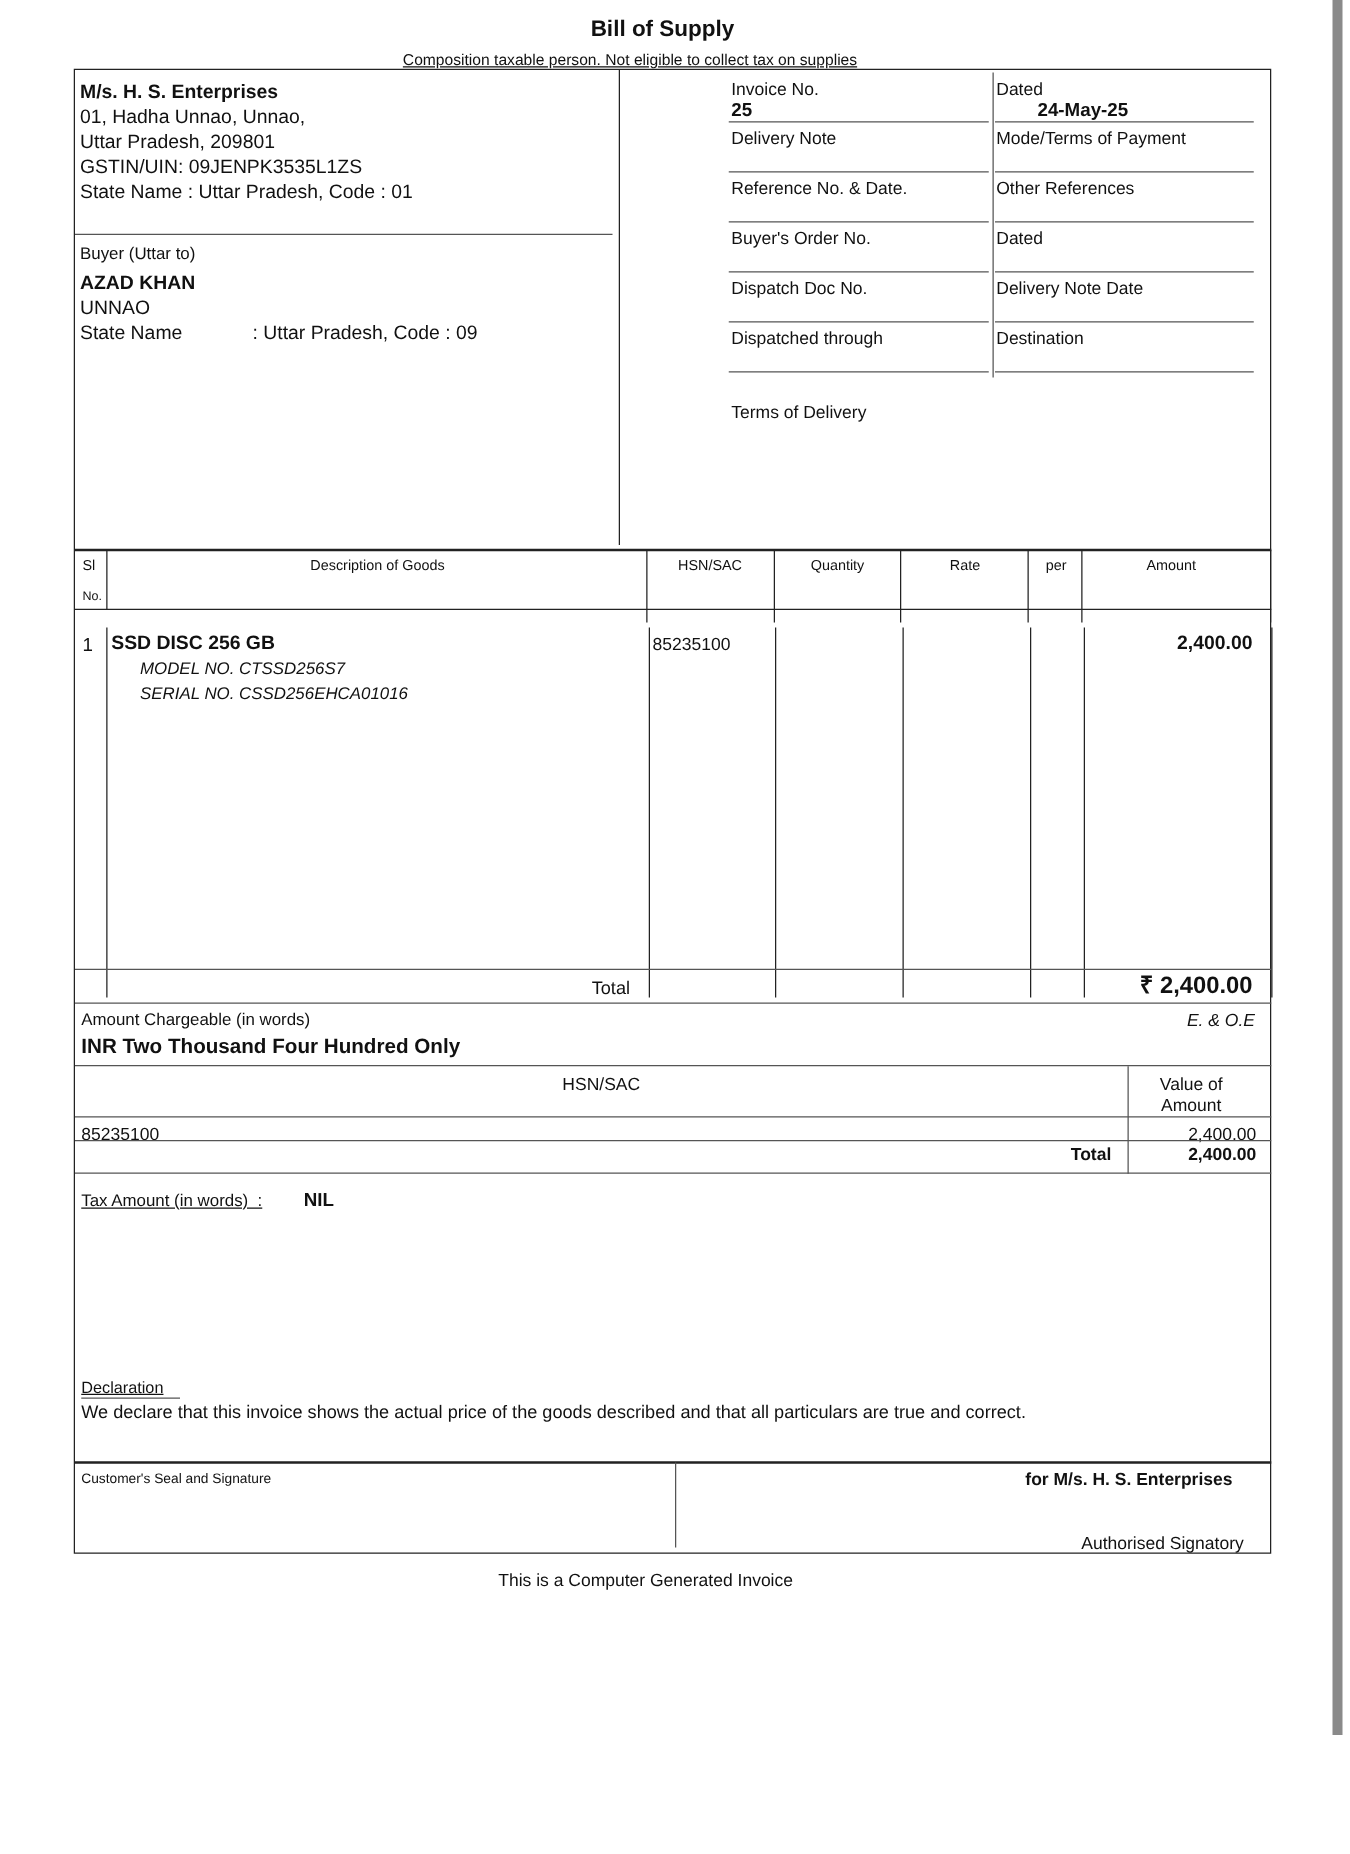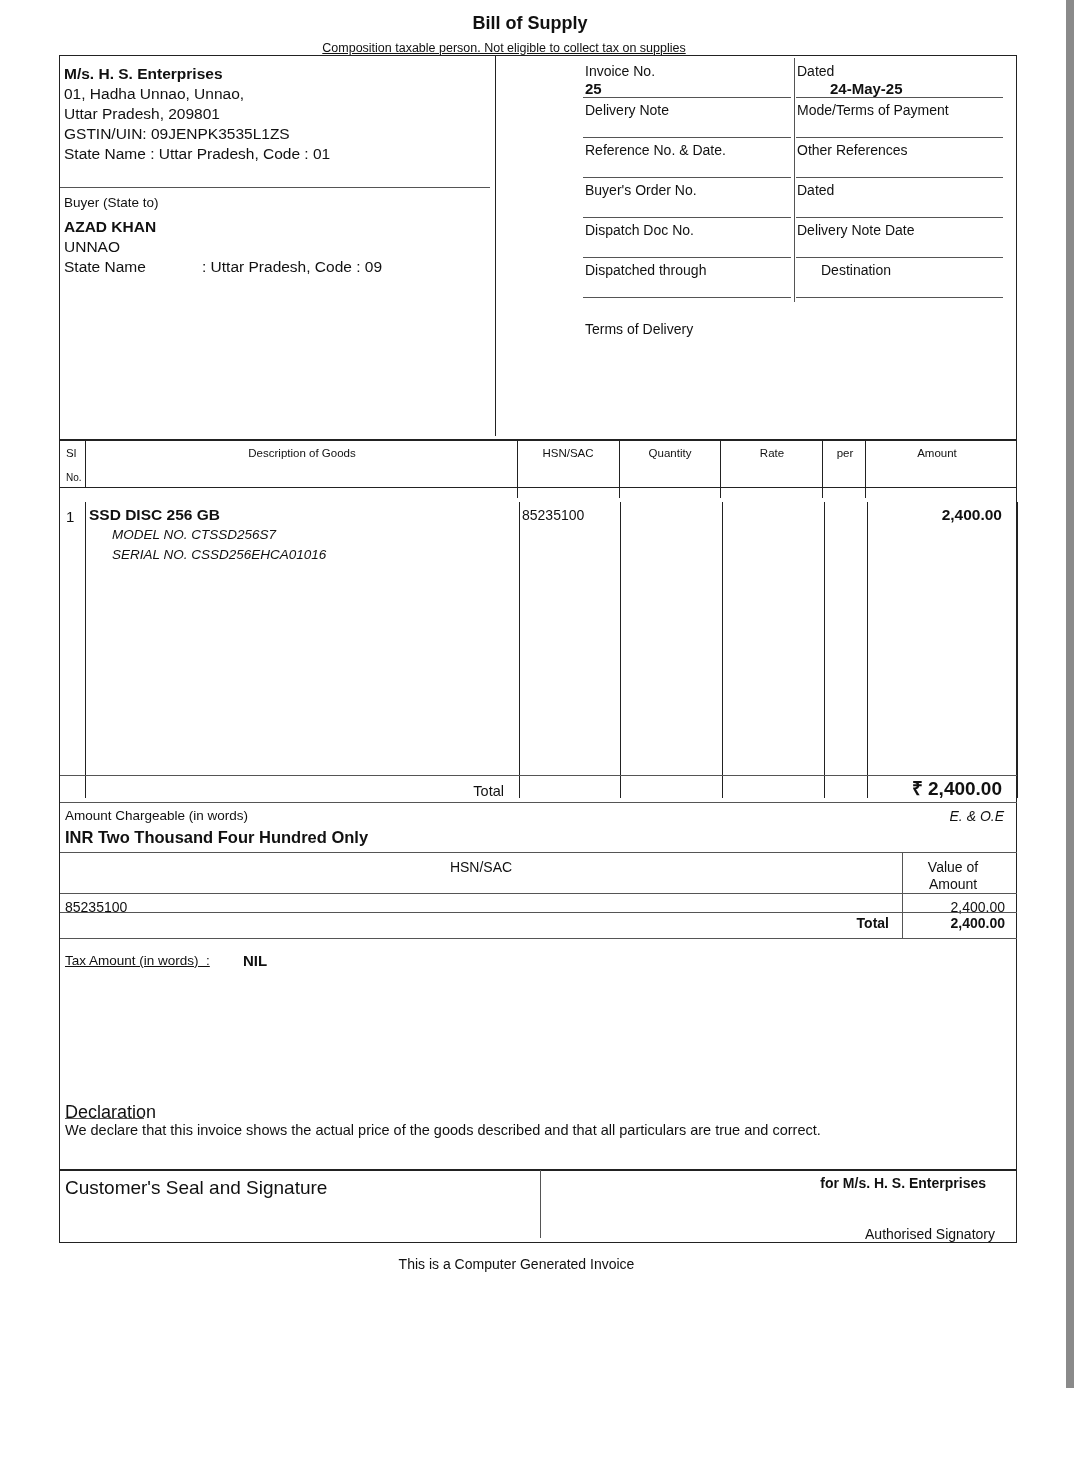--- a/index.html
+++ b/index.html
@@ -26,21 +26,21 @@
 <div>
   <div class="t b" style="left:64px;top:66px;font-size:15.5px;">M/s. H. S. Enterprises</div>
   <div class="t" style="left:64px;top:86px;font-size:15.5px;">01, Hadha Unnao, Unnao,</div>
   <div class="t" style="left:64px;top:106px;font-size:15.5px;">Uttar Pradesh, 209801</div>
   <div class="t" style="left:64px;top:126px;font-size:15.5px;">GSTIN/UIN: 09JENPK3535L1ZS</div>
   <div class="t" style="left:64px;top:146px;font-size:15.5px;">State Name :  Uttar Pradesh, Code : 01</div>
 </div>
 <div class="hlg" style="left:60px;top:187px;width:430px;"></div>
 
 <div>
-  <div class="t" style="left:64px;top:196px;font-size:13.5px;">Buyer (State to)</div>
+  <div class="t" style="left:64px;top:196px;font-size:13.5px;">Buyer (Uttar to)</div>
   <div class="t b" style="left:64px;top:219px;font-size:15.5px;">AZAD KHAN</div>
   <div class="t" style="left:64px;top:239px;font-size:15.5px;">UNNAO</div>
   <div class="t" style="left:64px;top:259px;font-size:15.5px;">State Name</div>
   <div class="t" style="left:202px;top:259px;font-size:15.5px;">: Uttar Pradesh, Code : 09</div>
 </div>
 
 <div class="vl" style="left:495px;top:56px;height:380px;"></div>
 
 <div>
   <div class="vlg" style="left:794px;top:58px;height:244px;"></div>
@@ -66,21 +66,21 @@
   <div class="t" style="left:797px;top:183px;font-size:14px;">Dated</div>
   <div class="hlg" style="left:583px;top:217px;width:208px;"></div>
   <div class="hlg" style="left:796px;top:217px;width:207px;"></div>
 
   <div class="t" style="left:585px;top:223px;font-size:14px;">Dispatch Doc No.</div>
   <div class="t" style="left:797px;top:223px;font-size:14px;">Delivery Note Date</div>
   <div class="hlg" style="left:583px;top:257px;width:208px;"></div>
   <div class="hlg" style="left:796px;top:257px;width:207px;"></div>
 
   <div class="t" style="left:585px;top:263px;font-size:14px;">Dispatched through</div>
-  <div class="t" style="left:797px;top:263px;font-size:14px;margin-left:24px;">Destination</div>
+  <div class="t" style="left:797px;top:263px;font-size:14px;">Destination</div>
   <div class="hlg" style="left:583px;top:297px;width:208px;"></div>
   <div class="hlg" style="left:796px;top:297px;width:207px;"></div>
 
   <div class="t" style="left:585px;top:309px;font-size:14px;margin-top:13px;">Terms of Delivery</div>
 </div>
 
 <div>
   <div class="hl" style="left:60px;top:439px;width:957px;border-top-width:2px;"></div>
 
   <div class="t" style="left:66px;top:448px;font-size:11.5px;">Sl</div>
@@ -145,28 +145,28 @@
   <div class="t b" style="left:903px;width:102px;text-align:right;top:916px;font-size:14px;">2,400.00</div>
   <div class="hlg" style="left:60px;top:938px;width:957px;"></div>
 </div>
 
 <div>
   <div class="t" style="left:65px;top:954px;font-size:13.5px;white-space:pre;text-decoration:underline;">Tax Amount (in words)  :</div>
   <div class="t b" style="left:243px;top:953px;font-size:15px;">NIL</div>
 </div>
 
 <div>
-  <div class="t" style="left:65px;top:1103px;font-size:18px;">Declaration</div>
+  <div class="t" style="left:65px;top:1103px;font-size:13px;text-decoration:underline;">Declaration</div>
   <div class="hlg" style="left:65px;top:1118px;width:79px;border-top-width:1px;"></div>
   <div class="t" style="left:65px;top:1123px;font-size:14.5px;">We declare that this invoice shows the actual price of the goods described and that all particulars are true and correct.</div>
 </div>
 
 <div class="hl" style="left:60px;top:1169px;width:957px;border-top-width:2px;"></div>
 <div class="vlg" style="left:540px;top:1170px;height:68px;"></div>
 <div>
-  <div class="t" style="left:65px;top:1178px;font-size:19px;">Customer's Seal and Signature</div>
+  <div class="t" style="left:65px;top:1178px;font-size:11px;">Customer's Seal and Signature</div>
   <div class="t b" style="left:560px;width:426px;text-align:right;top:1176px;font-size:14px;">for M/s. H. S. Enterprises</div>
   <div class="t" style="left:560px;width:435px;text-align:right;top:1227px;font-size:14px;">Authorised Signatory</div>
 </div>
 
 <div class="t" style="left:0;width:1033px;text-align:center;top:1257px;font-size:14px;">This is a Computer Generated Invoice</div>
 
 <div class="scrollbar"></div>
 
 </body></html>

